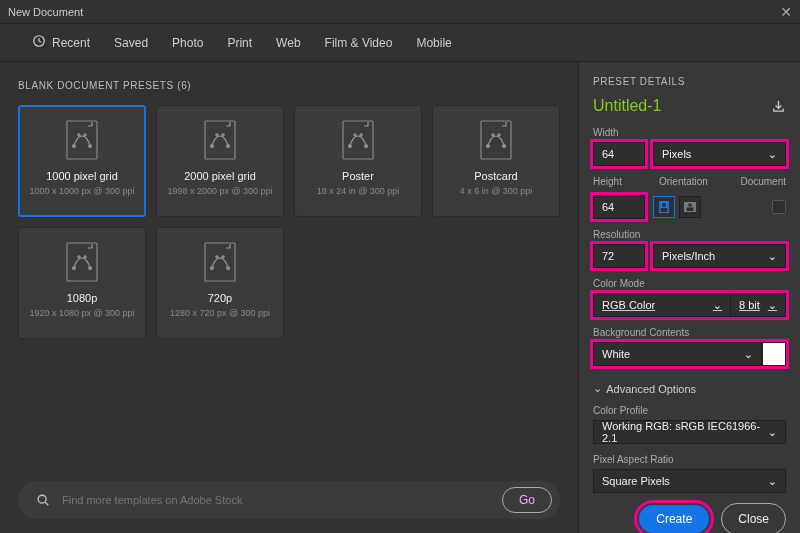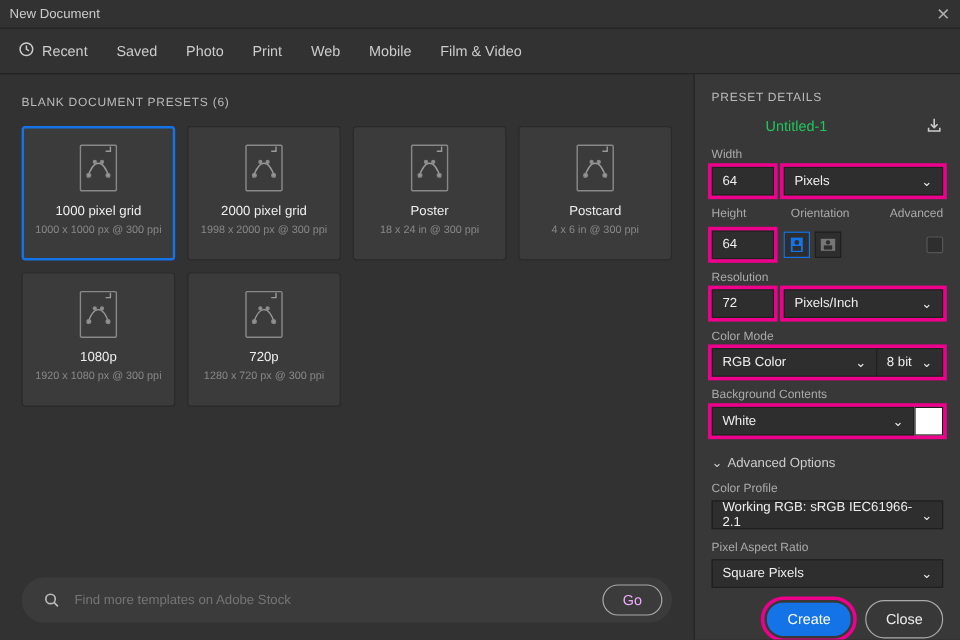--- a/index.html
+++ b/index.html
@@ -2,21 +2,21 @@
 <html><head>
 <meta charset="utf-8">
 <style>
 * { box-sizing: border-box; margin: 0; padding: 0; font-family: -apple-system, "Segoe UI", Arial, sans-serif; }
 body { background: #323232; width: 800px; height: 533px; overflow: hidden; color: #ccc; font-size: 11px; }
 
 .titlebar { height: 24px; display: flex; align-items: center; justify-content: space-between; padding: 0 8px; background: #323232; border-bottom: 1px solid #222; }
 .titlebar .title { font-size: 11px; color: #ccc; }
 .titlebar .close { font-size: 14px; color: #aaa; cursor: pointer; }
 
-.tabbar { height: 38px; display: flex; align-items: center; gap: 0; padding: 0 3px; background: #323232; border-bottom: 1px solid #222; }
+.tabbar { height: 38px; display: flex; align-items: center; gap: 0; padding: 0 20px; background: #323232; border-bottom: 1px solid #222; }
 .tab { padding: 10px 12px; font-size: 12px; color: #ccc; cursor: pointer; position: relative; display: flex; align-items: center; gap: 6px; }
 .tab.active { color: #fff; }
 .tab.active::after { content:""; position:absolute; left:8px; right:8px; bottom:0; height:2px; background:#fff; }
 .clock-icon svg { width:14px; height:14px; }
 
 .content { display: flex; height: calc(533px - 24px - 38px); }
 
 .left { flex: 1; padding: 18px 18px 14px 18px; display:flex; flex-direction:column; }
 .left-header { font-size: 10px; letter-spacing: 0.6px; color: #bbb; margin-bottom: 14px; }
 
@@ -28,21 +28,21 @@
 .preset-card .sub { font-size: 9px; color: #888; text-align:center;}
 
 .search-row { margin-top:auto; display:flex; align-items:center; gap:12px; background:#3b3b3b; border-radius:999px; padding:6px 8px 6px 18px; }
 .search-row .mag { width:14px; height:14px; color:#bbb; }
 .search-row input { flex:1; background:transparent; border:none; color:#bbb; font-size:11px; outline:none; }
 .go-btn { border:1px solid #aaa; background:transparent; color:#f0abfc; border-radius:999px; padding:5px 16px; font-size:12px; cursor:pointer; }
 
 .right { width: 240px; background:#383838; border-left:1px solid #222; padding: 14px 14px 12px 14px; display:flex; flex-direction:column; }
 .right .section-title { font-size: 10px; letter-spacing:0.6px; color:#bbb; margin-bottom:10px; }
 .doc-name-row { display:flex; align-items:center; justify-content:space-between; margin-bottom:12px; }
-.doc-name { font-size: 12px; color:#22c55e;margin-left:45px; }
+.doc-name { font-size: 16px; color:#84cc16; }
 .save-preset-icon { width:15px; height:15px; color:#ccc; cursor:pointer;}
 
 .field-label { font-size:10px; color:#aaa; margin-bottom:4px; }
 .row { display:flex; gap:8px; margin-bottom:10px; }
 .input, .select { background:#2e2e2e; border:1px solid #1f1f1f; color:#eee; font-size:11px; height:24px; padding:0 8px; display:flex; align-items:center; justify-content:space-between; }
 .input { width:52px; }
 .select { flex:1; cursor:pointer;justify-content:space-between; }
 .select.small { flex:0 0 56px; }
 .chev { margin-left:6px; }
 
@@ -89,24 +89,24 @@
   <div class="tab">
       <span>Photo</span>
     </div>
   <div class="tab">
       <span>Print</span>
     </div>
   <div class="tab">
       <span>Web</span>
     </div>
   <div class="tab">
+      <span>Film &amp; Video</span>
+    </div>
+  <div class="tab">
       <span>Mobile</span>
-    </div>
-  <div class="tab">
-      <span>Film &amp; Video</span>
     </div>
 </div>
 
 <div class="content">
   <div class="left">
     <div class="left-header">
       <span>BLANK DOCUMENT PRESETS</span>
       <span>(6)</span>
     </div>
     <div class="preset-grid" id="preset-grid">
@@ -227,21 +227,21 @@
     </div>
 
     <div class="row" style="gap:14px; margin-bottom:4px;">
       <div class="col" style="width:52px;">
           <div class="field-label">Height</div>
         </div>
       <div class="col">
           <div class="field-label">Orientation</div>
         </div>
       <div class="col" style="margin-left:auto;">
-          <div class="field-label">Advanced</div>
+          <div class="field-label">Document</div>
         </div>
     </div>
     <div class="row" style="align-items:center;">
       <div class="input hl">
           <span>64</span>
         </div>
       <div class="orient-group">
         <div class="orient-btn active">
           <svg width="12" height="14" viewBox="0 0 12 14">
               <rect x="1" y="1" width="10" height="12" fill="#1473e6"></rect>
@@ -265,21 +265,21 @@
       <div class="input hl">
           <span>72</span>
         </div>
       <div class="select hl">
           <span>Pixels/Inch</span>
           <span class="chev">⌄</span>
         </div>
     </div>
 
     <div class="field-label">Color Mode</div>
-    <div class="row hl" style="gap:0;">
+    <div class="row hl" style="gap:0;text-decoration:underline;">
       <div class="select" style="border-right:none;">
           <span>RGB Color</span>
           <span class="chev">⌄</span>
         </div>
       <div class="select small">
           <span>8 bit</span>
           <span class="chev">⌄</span>
         </div>
     </div>
 

